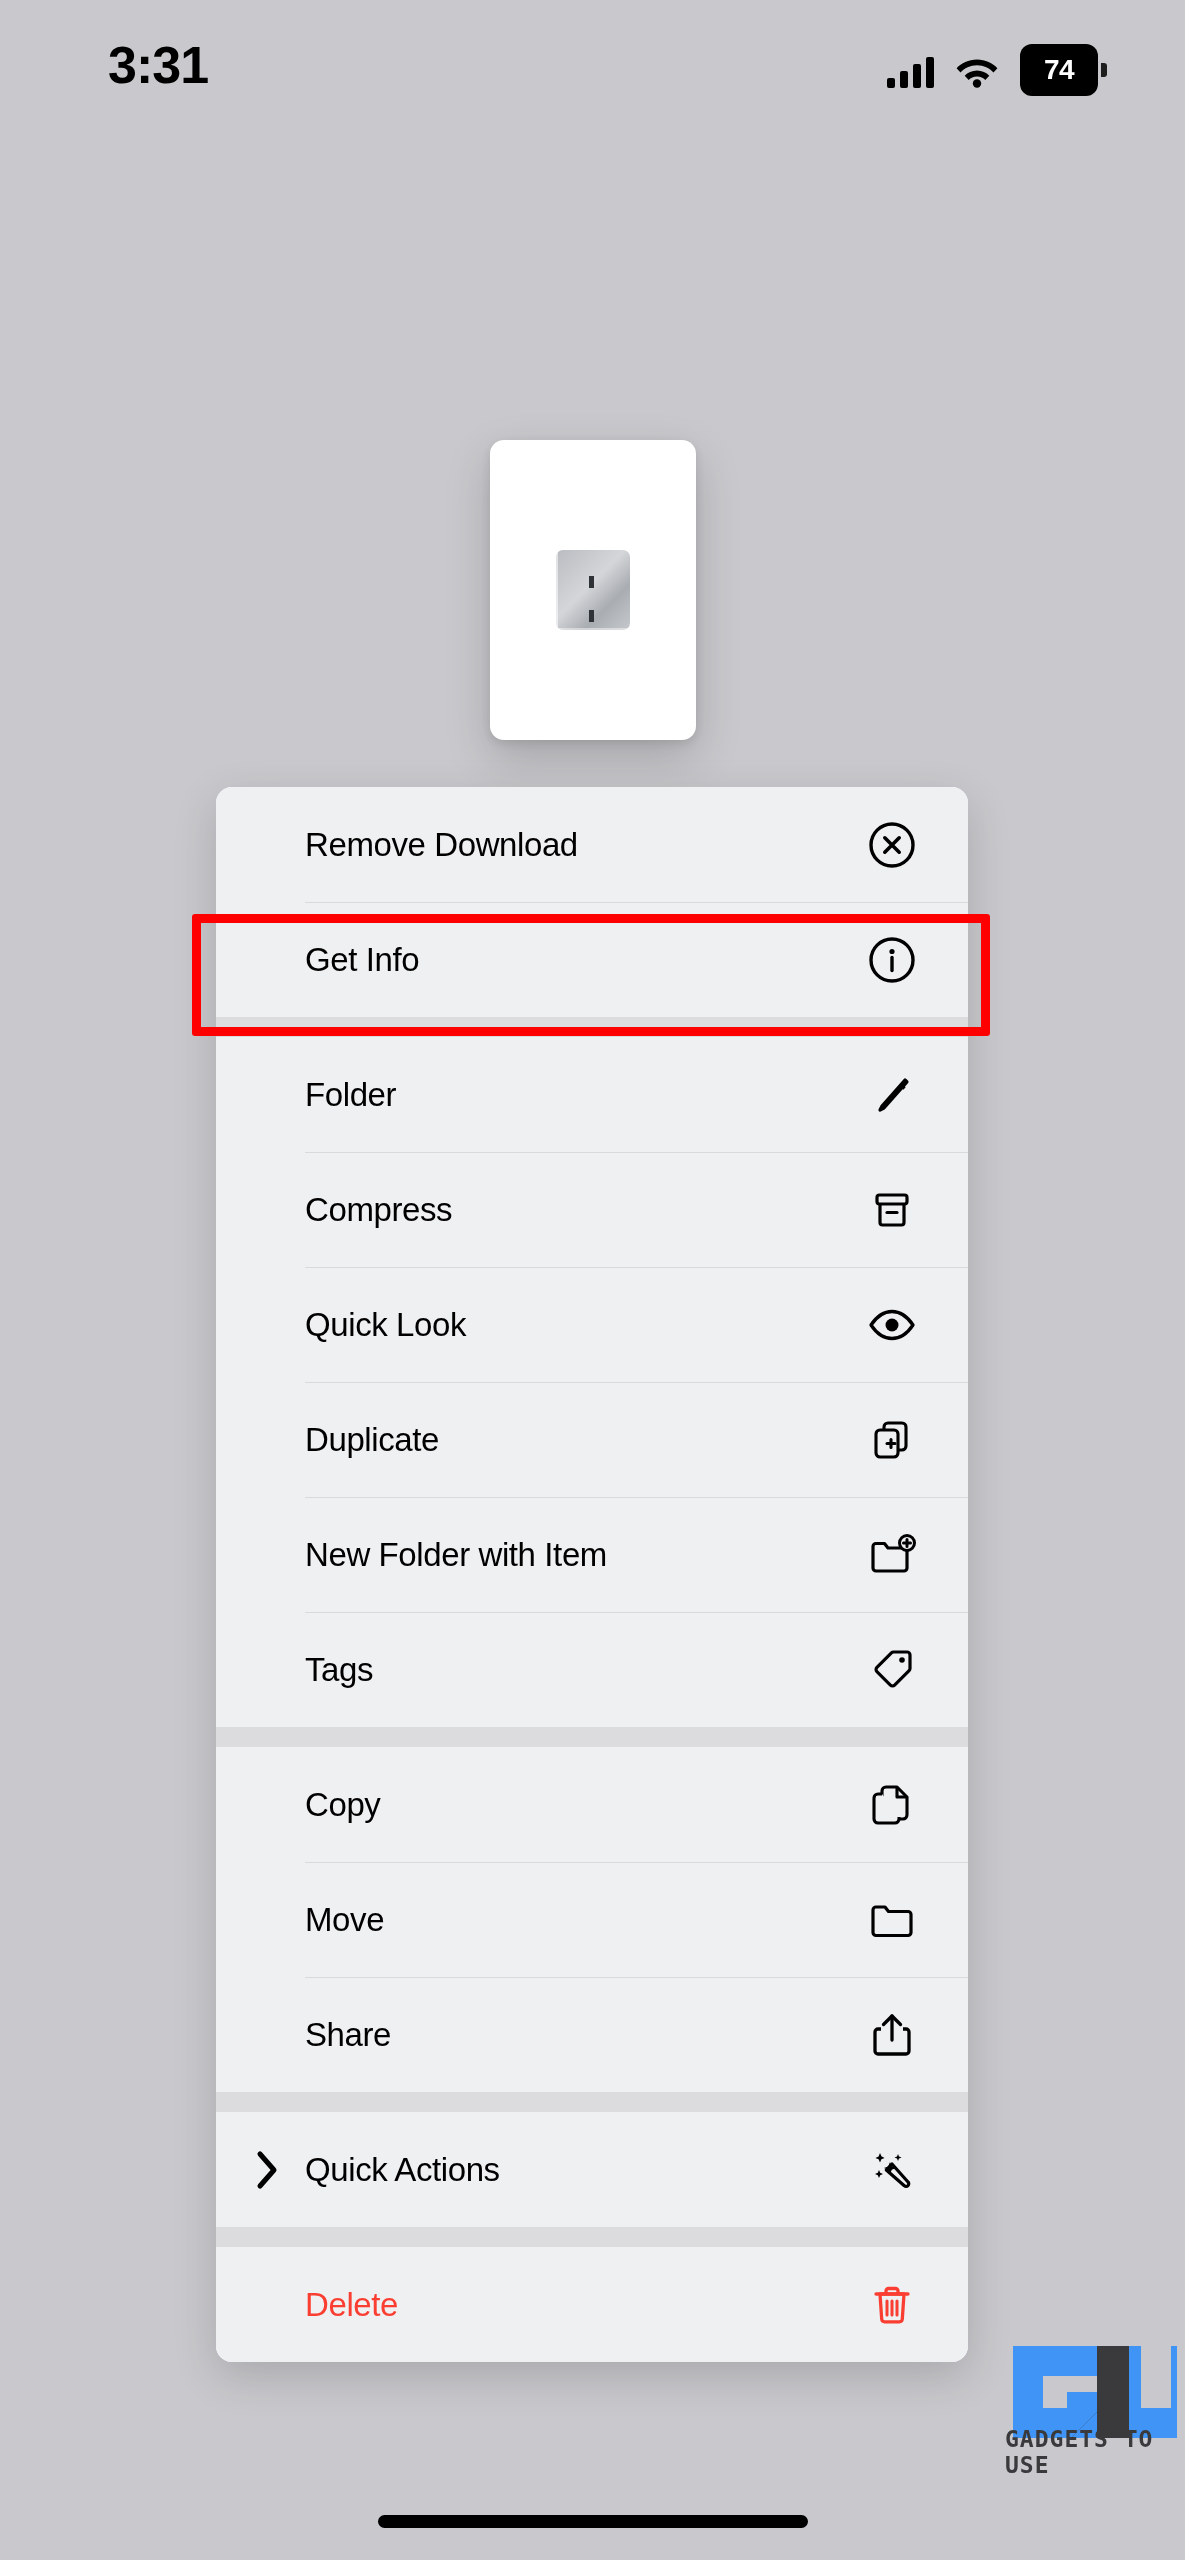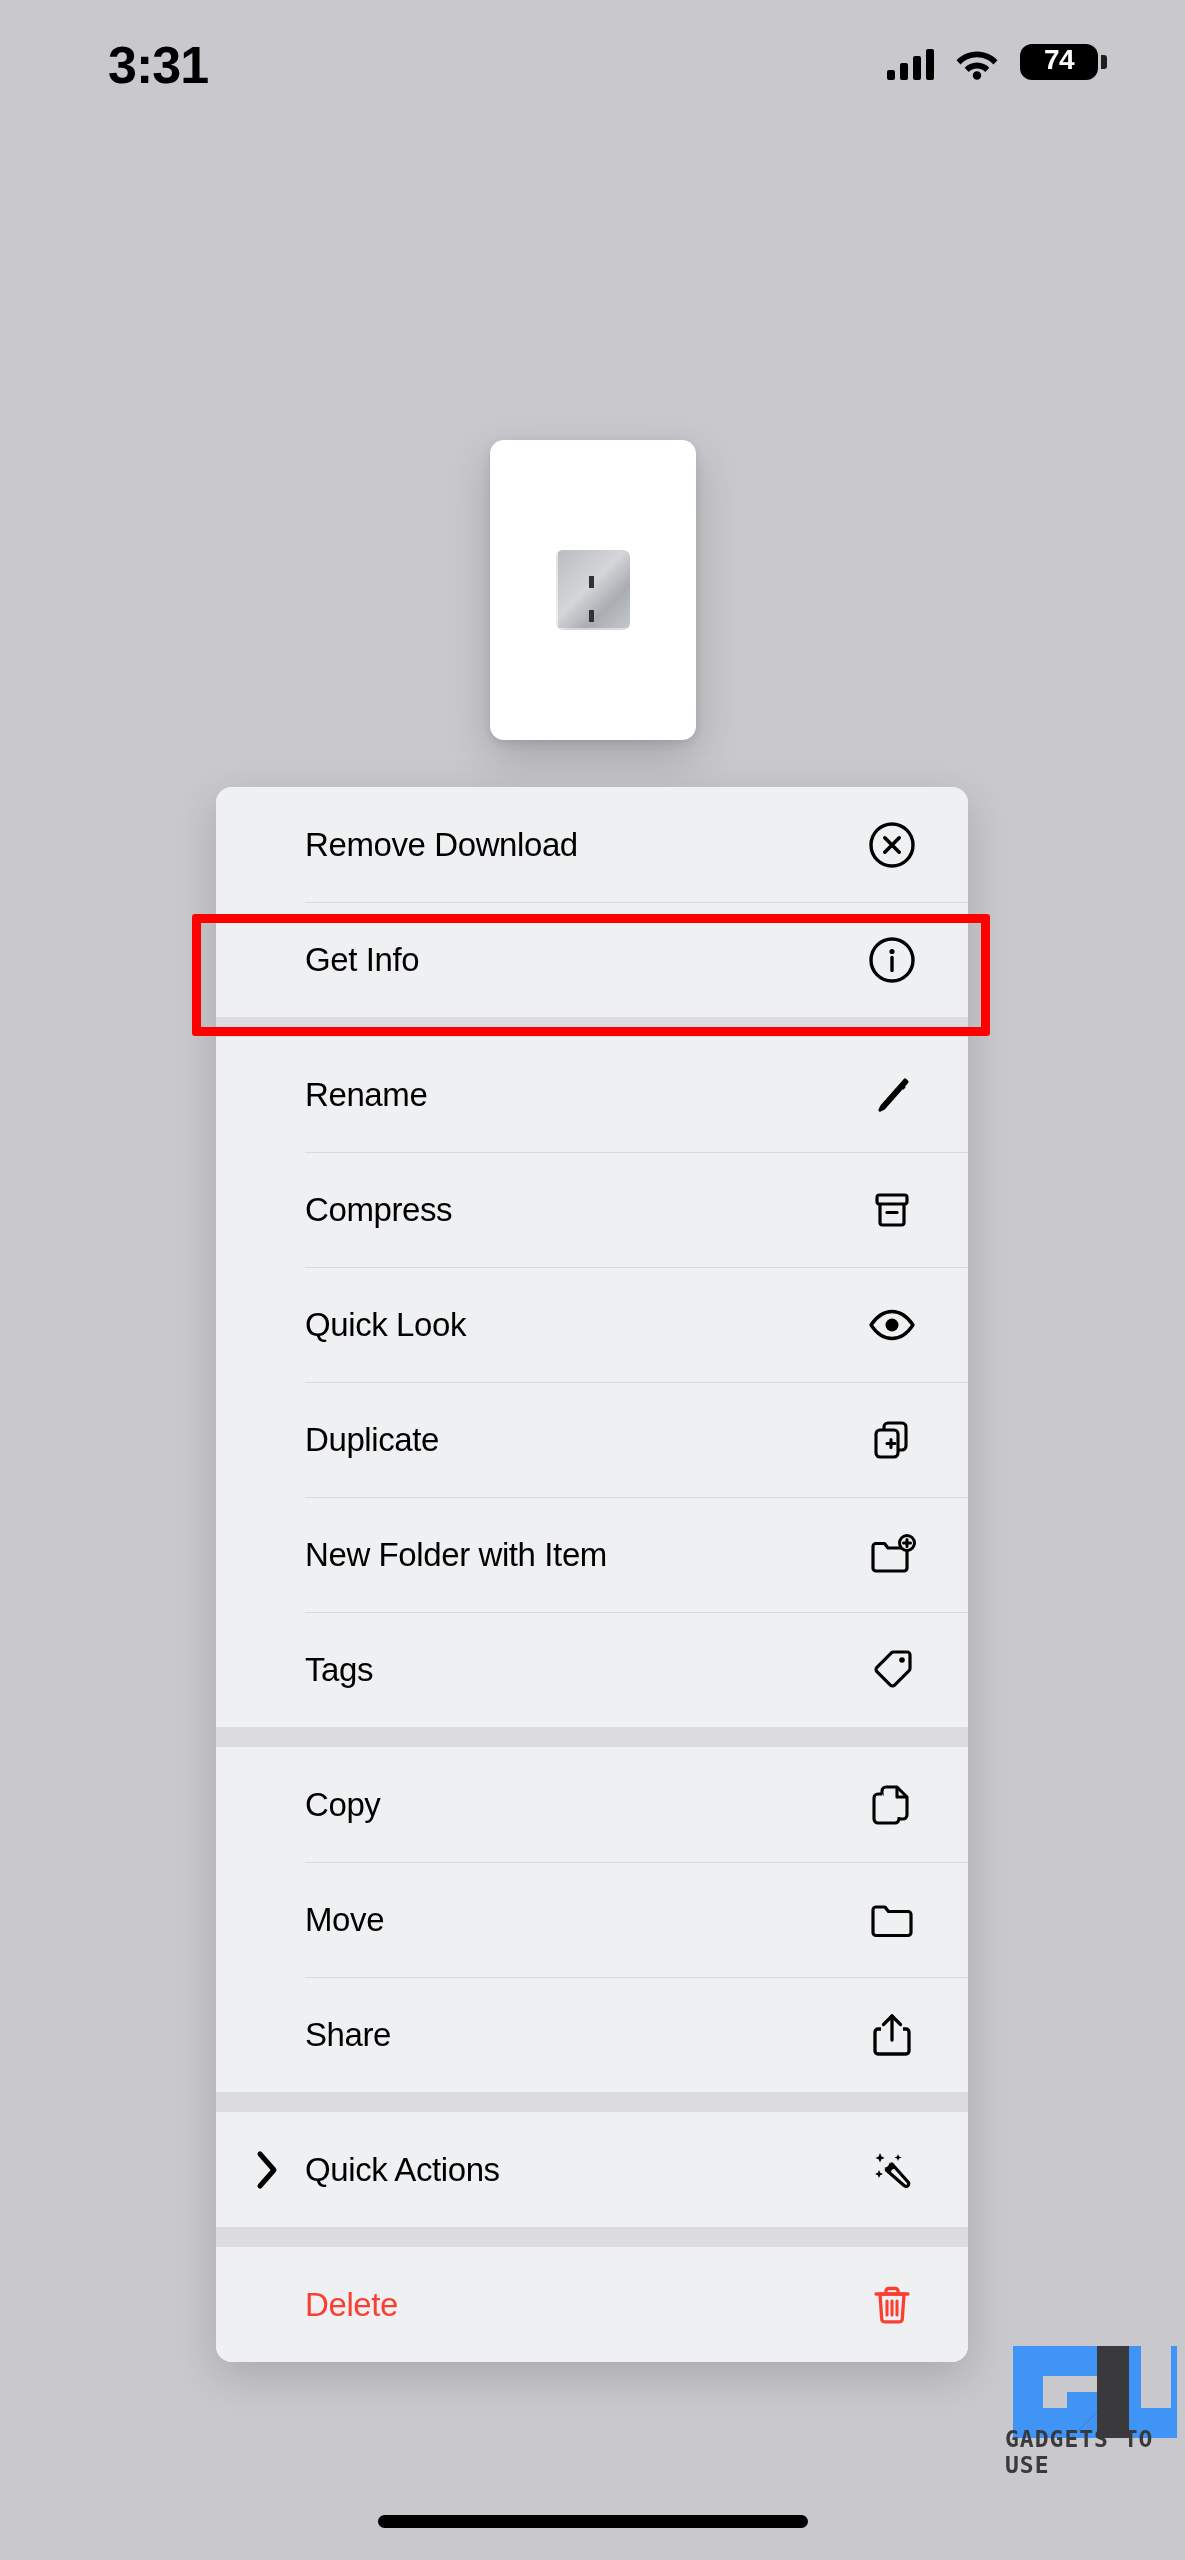--- a/index.html
+++ b/index.html
@@ -35,22 +35,22 @@
   .cell i.b1{ height:10px; background:#000; }
   .cell i.b2{ height:17px; }
   .cell i.b3{ height:24px; }
   .cell i.b4{ height:31px; }
   
   .wifi{ width:46px; height:36px; position:relative; }
   .wifi svg{ display:block; }
   
   .batt{ position:relative; display:flex; align-items:center; }
   .batt .body{
-    width:78px; height:36px; border-radius:12px; background:#000;
-    display:flex; align-items:flex-start; justify-content:center;
+    width:78px; height:52px; border-radius:12px; background:#000;
+    display:flex; align-items:center; justify-content:center;
   }
   .batt .lvl{
     color:#fff; font-size:28px; font-weight:700; letter-spacing:-0.5px;
   }
   .batt .nub{
     width:6px; height:14px; background:#000; border-radius:0 3px 3px 0;
     margin-left:3px; opacity:.85;
   }
 
   
@@ -217,21 +217,21 @@
             <path d="M26 23.5v13" stroke="#000" stroke-width="3.4" stroke-linecap="round"></path>
           </svg>
         </span>
       </div>
     </div>
 
     <div class="gap"></div>
 
     <div class="mgroup">
       <div class="row">
-        <span class="label">Rename</span>
+        <span class="label">Folder</span>
         <span class="icn">
           <svg width="52" height="52" viewBox="0 0 52 52">
             <path d="M39 11 41 13 18 39 14 41 16 37Z" fill="none" stroke="#000" stroke-width="3.2" stroke-linejoin="round"></path>
             <path d="M34.5 15.5 38.5 19.5" stroke="#000" stroke-width="3.2"></path>
           </svg>
         </span>
       </div>
       <div class="row">
         <span class="label">Compress</span>
         <span class="icn">

